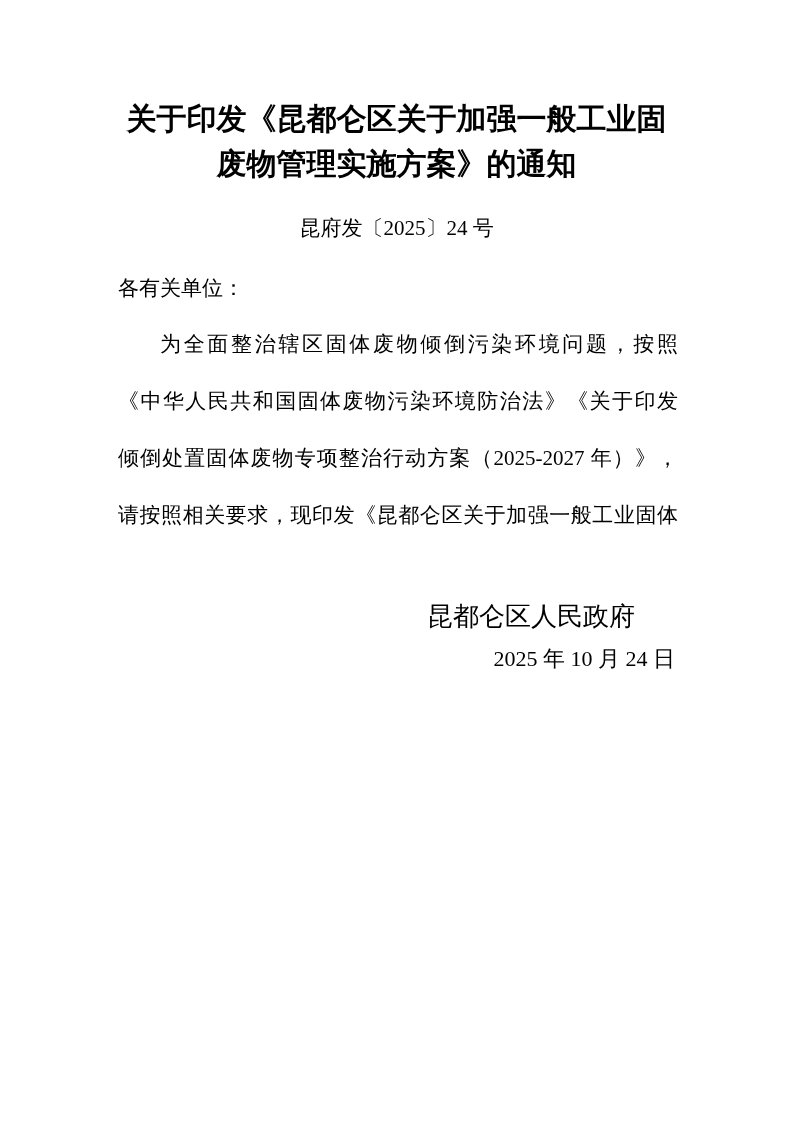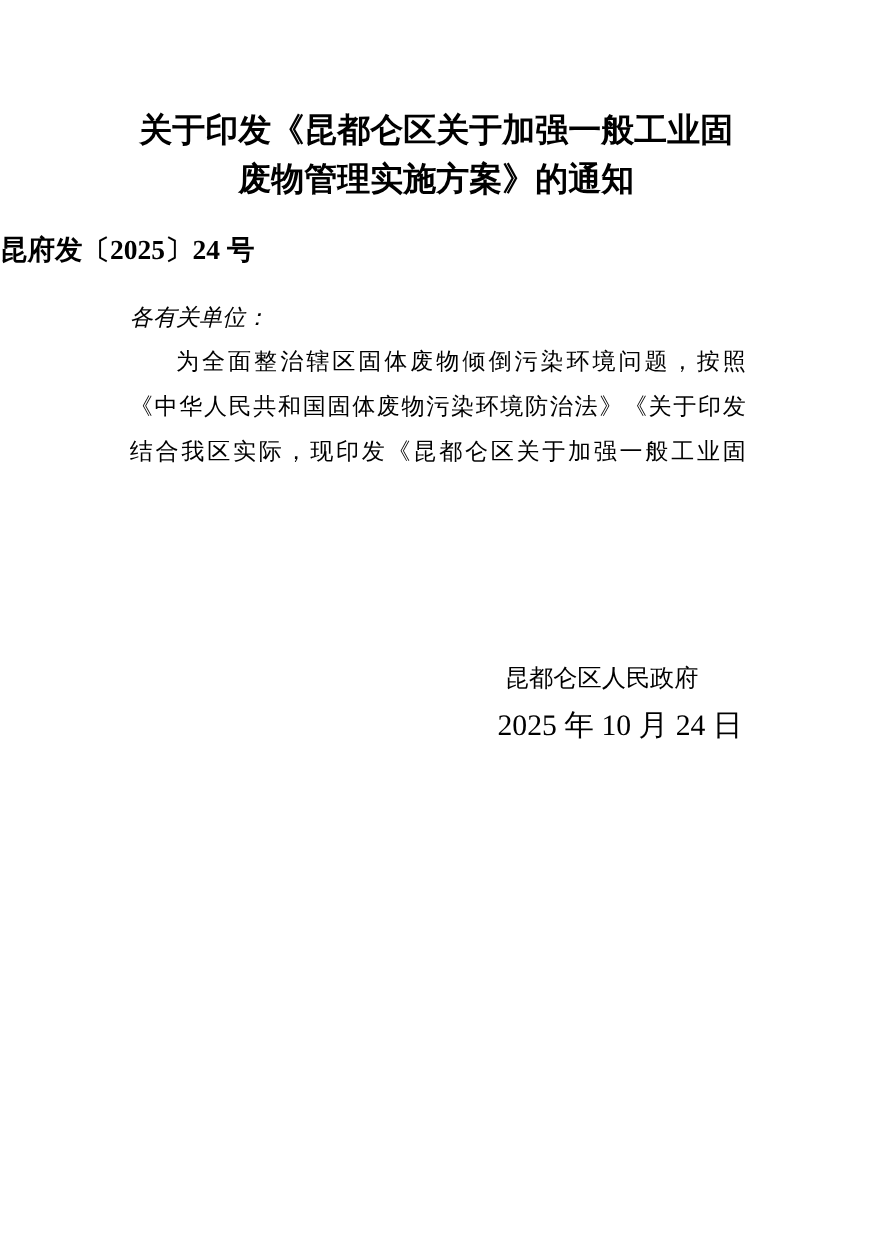--- a/index.html
+++ b/index.html
@@ -21,59 +21,58 @@
     text-align: center;
     font-weight: bold;
     font-size: 30px;
     line-height: 45px;
   }
   .doc-number {
     position: absolute;
     top: 213px;
     left: 0;
     width: 100%;
-    text-align: left;
-    font-size: 25px;
+    text-align: center;
+    font-size: 21px;
     line-height: 30px;
-    font-weight: bold;
   }
   .salutation {
     position: absolute;
     top: 272px;
     left: 118px;
     font-size: 21px;
     line-height: 32px;
-    font-style: italic;
   }
   .body-block {
     position: absolute;
     top: 308px;
     left: 118px;
     width: 560px;
     font-size: 21px;
   }
   .body-line {
     line-height: 41px;
     text-align: justify;
     text-align-last: justify;
+    margin-top: 16px;
   }
   .body-line.indent { text-indent: 2em; }
   .body-line.last { text-align-last: left; }
   .signature {
     position: absolute;
     top: 602px;
     right: 158px;
-    font-size: 22px;
+    font-size: 26px;
     line-height: 30px;
   }
   .sign-date {
     position: absolute;
     top: 644px;
     right: 118px;
-    font-size: 27px;
+    font-size: 22px;
     line-height: 30px;
   }
   .footer {
     position: absolute;
     top: 1040px;
     left: 262px;
     width: 110px;
     text-align: center;
     font-size: 13px;
     line-height: 16px;
@@ -91,21 +90,22 @@
     <div>废物管理实施方案》的通知</div>
   </div>
 
   <div class="doc-number">昆府发〔2025〕24 号</div>
 
   <div class="salutation">各有关单位：</div>
 
   <div class="body-block">
     <div class="body-line indent">为全面整治辖区固体废物倾倒污染环境问题，按照</div>
     <div class="body-line">《中华人民共和国固体废物污染环境防治法》《关于印发</div>
-    <div class="body-line">结合我区实际，现印发《昆都仑区关于加强一般工业固</div>
+    <div class="body-line">倾倒处置固体废物专项整治行动方案（2025-2027 年）》，</div>
+    <div class="body-line">请按照相关要求，现印发《昆都仑区关于加强一般工业固体</div>
   </div>
 
   <div class="signature">昆都仑区人民政府</div>
 
   <div class="sign-date">2025 年 10 月 24 日</div>
 
   <div class="footer">— 1 —</div>
 
 </div>
 

